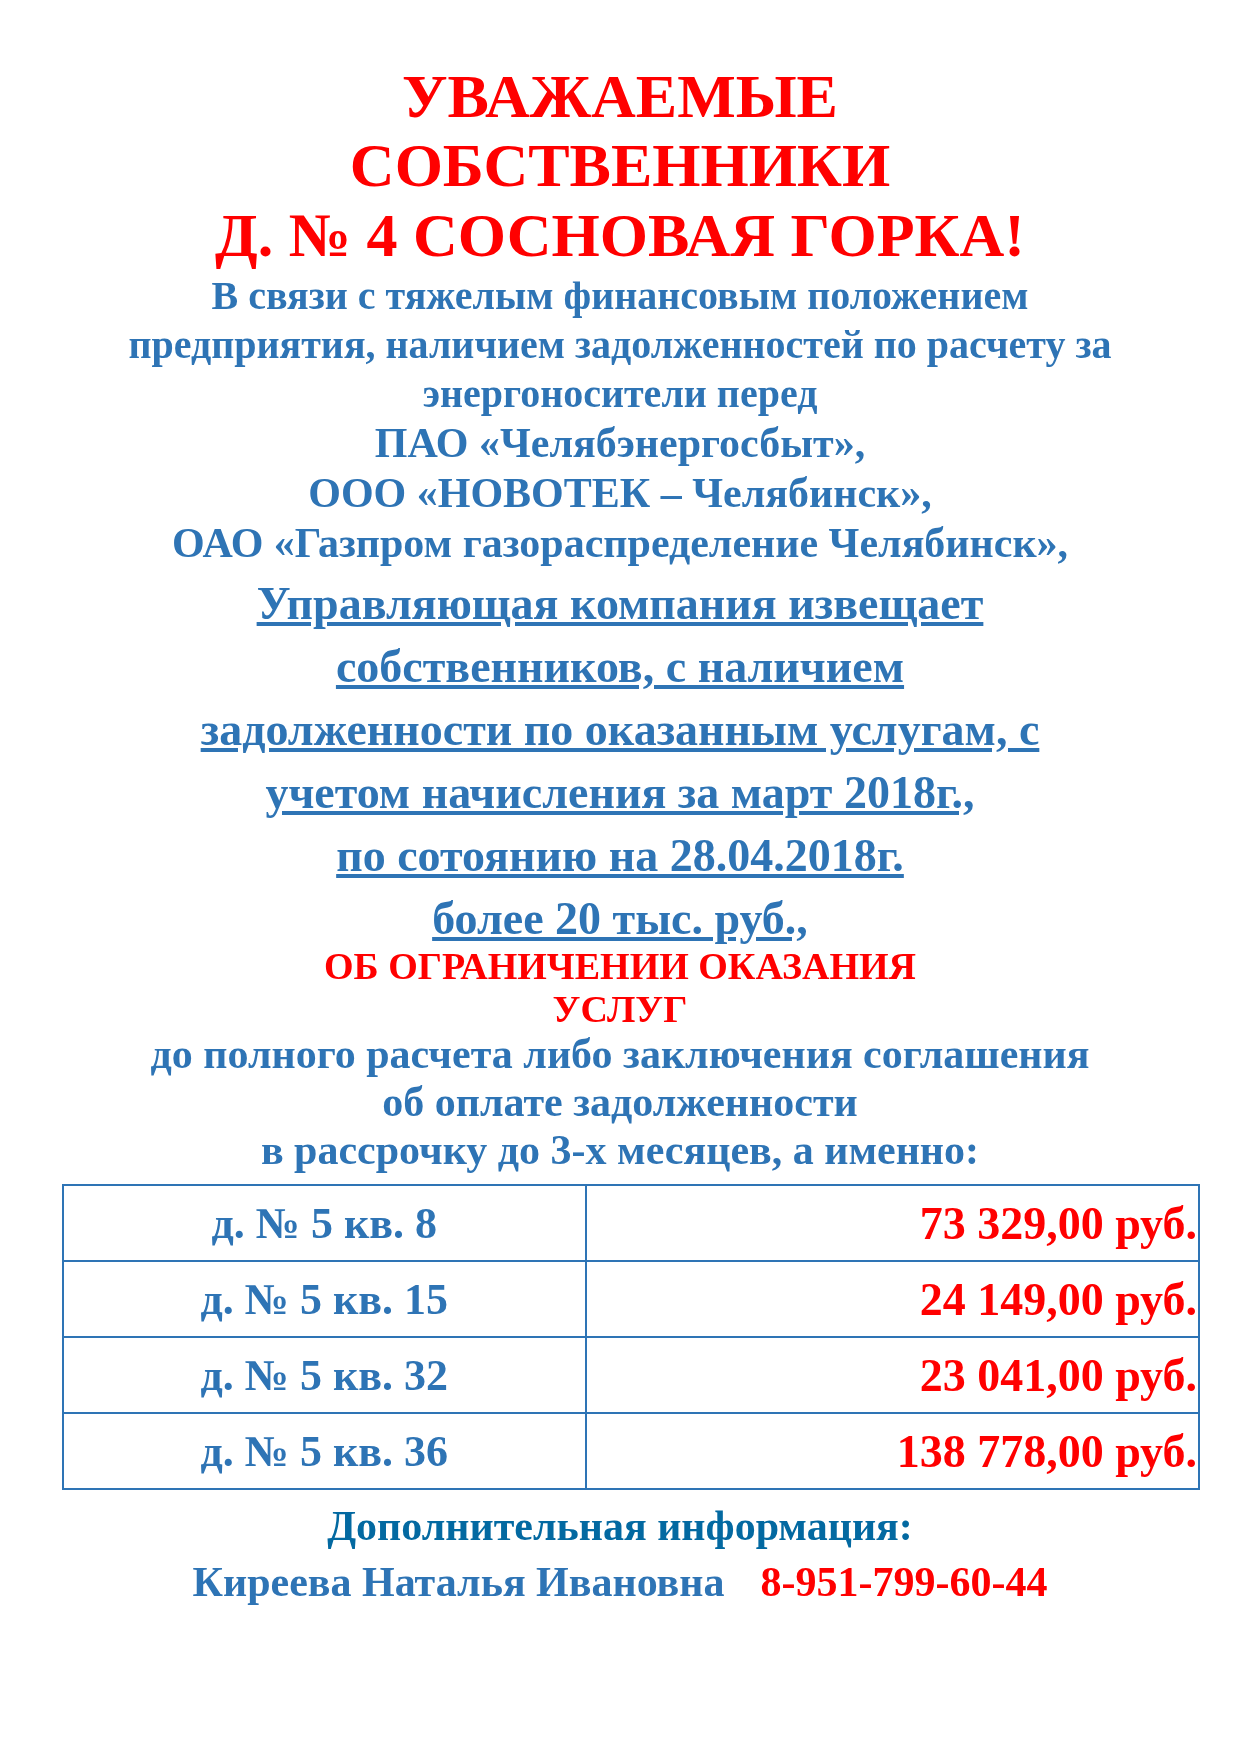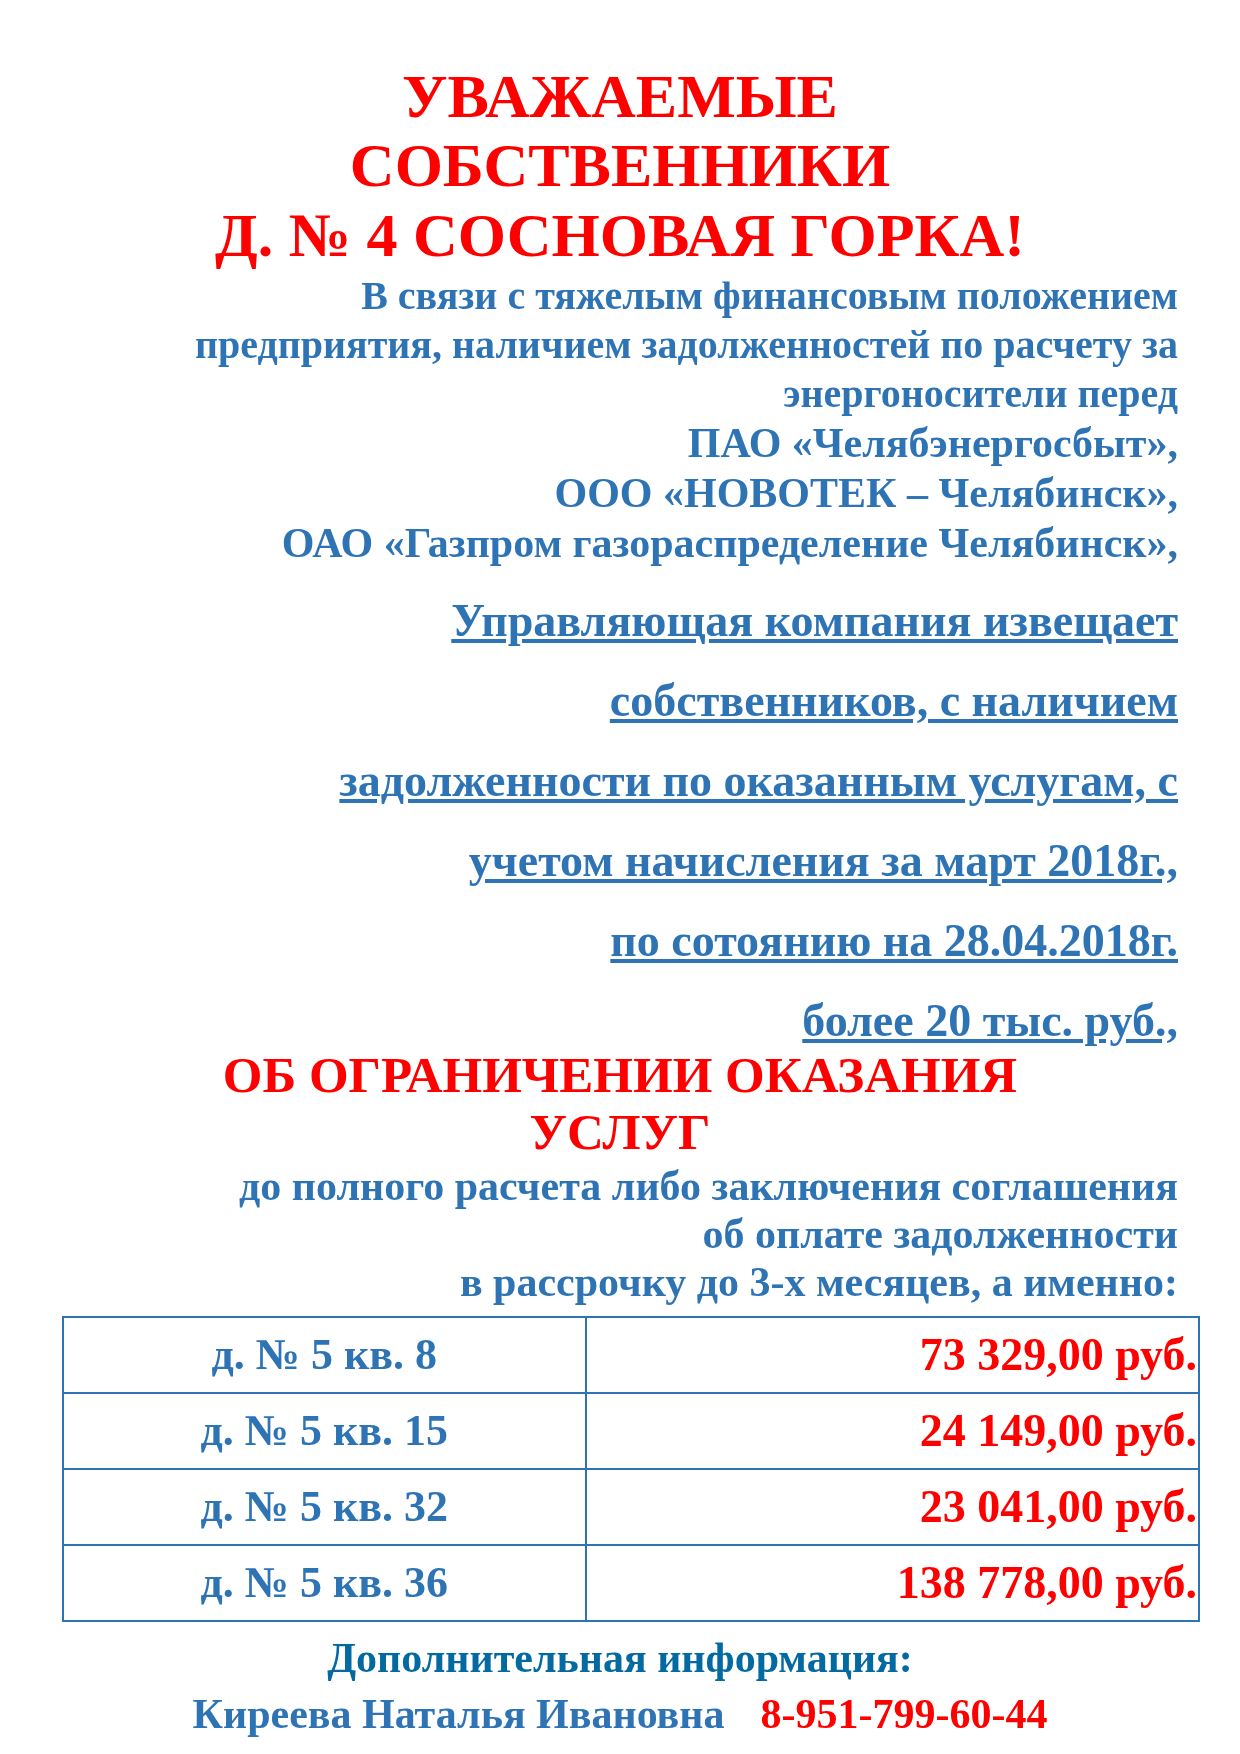--- a/index.html
+++ b/index.html
@@ -25,35 +25,35 @@
     color: #FF0000;
     font-weight: bold;
     font-size: 62px;
     line-height: 1.12;
     text-align: center;
     margin-top: 36px;
   }
   .blue-bold {
     color: #2E74B5;
     font-weight: bold;
-    text-align: right;
+    text-align: center;
   }
   .s40 { font-size: 40px; }
   .s42 { font-size: 42px; }
   .s46 { font-size: 46px; }
   .underline { text-decoration: underline; }
   .red-head {
     color: #FF0000;
     font-weight: bold;
-    font-size: 51px;
+    font-size: 38px;
     text-align: center;
     line-height: 1.12;
   }
   .intro-block div { margin-top: 2px; }
-  .notice-block div { margin-top: 27px; }
+  .notice-block div { margin-top: 10px; }
   table.debt {
     border-collapse: collapse;
     margin: 10px auto 0 auto;
     width: 1138px;
   }
   table.debt td {
     border: 2px solid #2E74B5;
     height: 72px;
     vertical-align: middle;
   }

